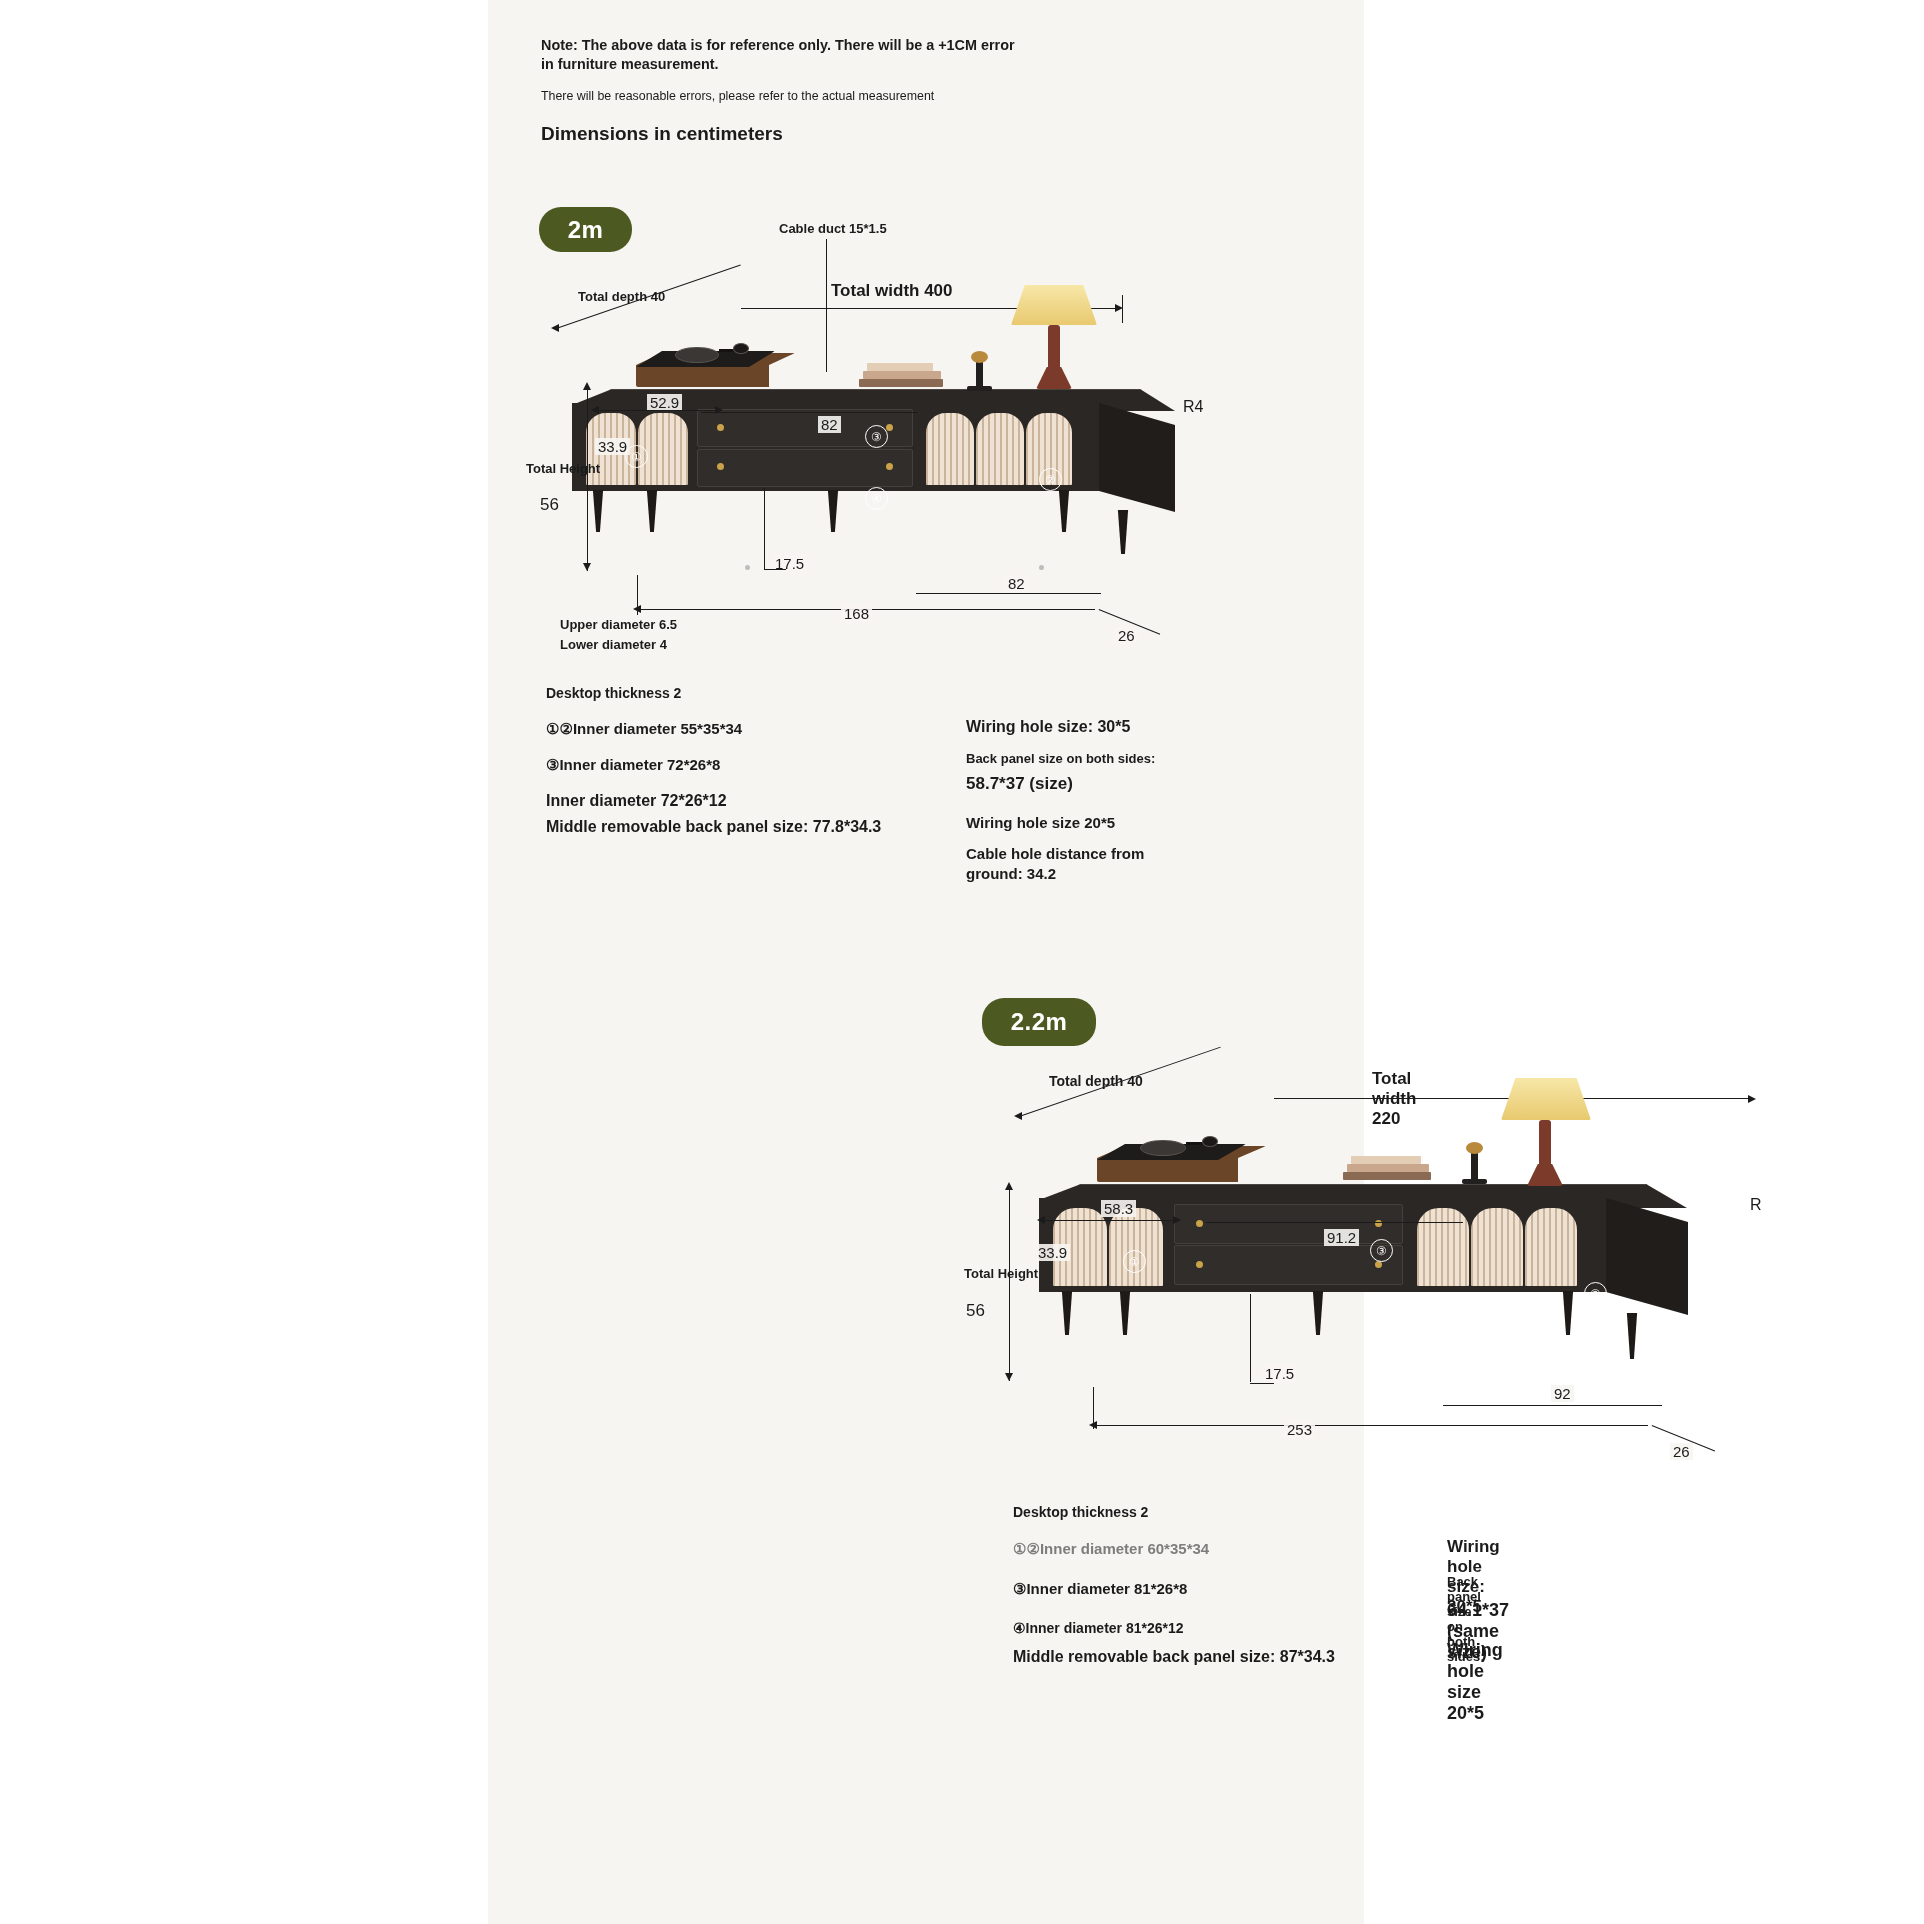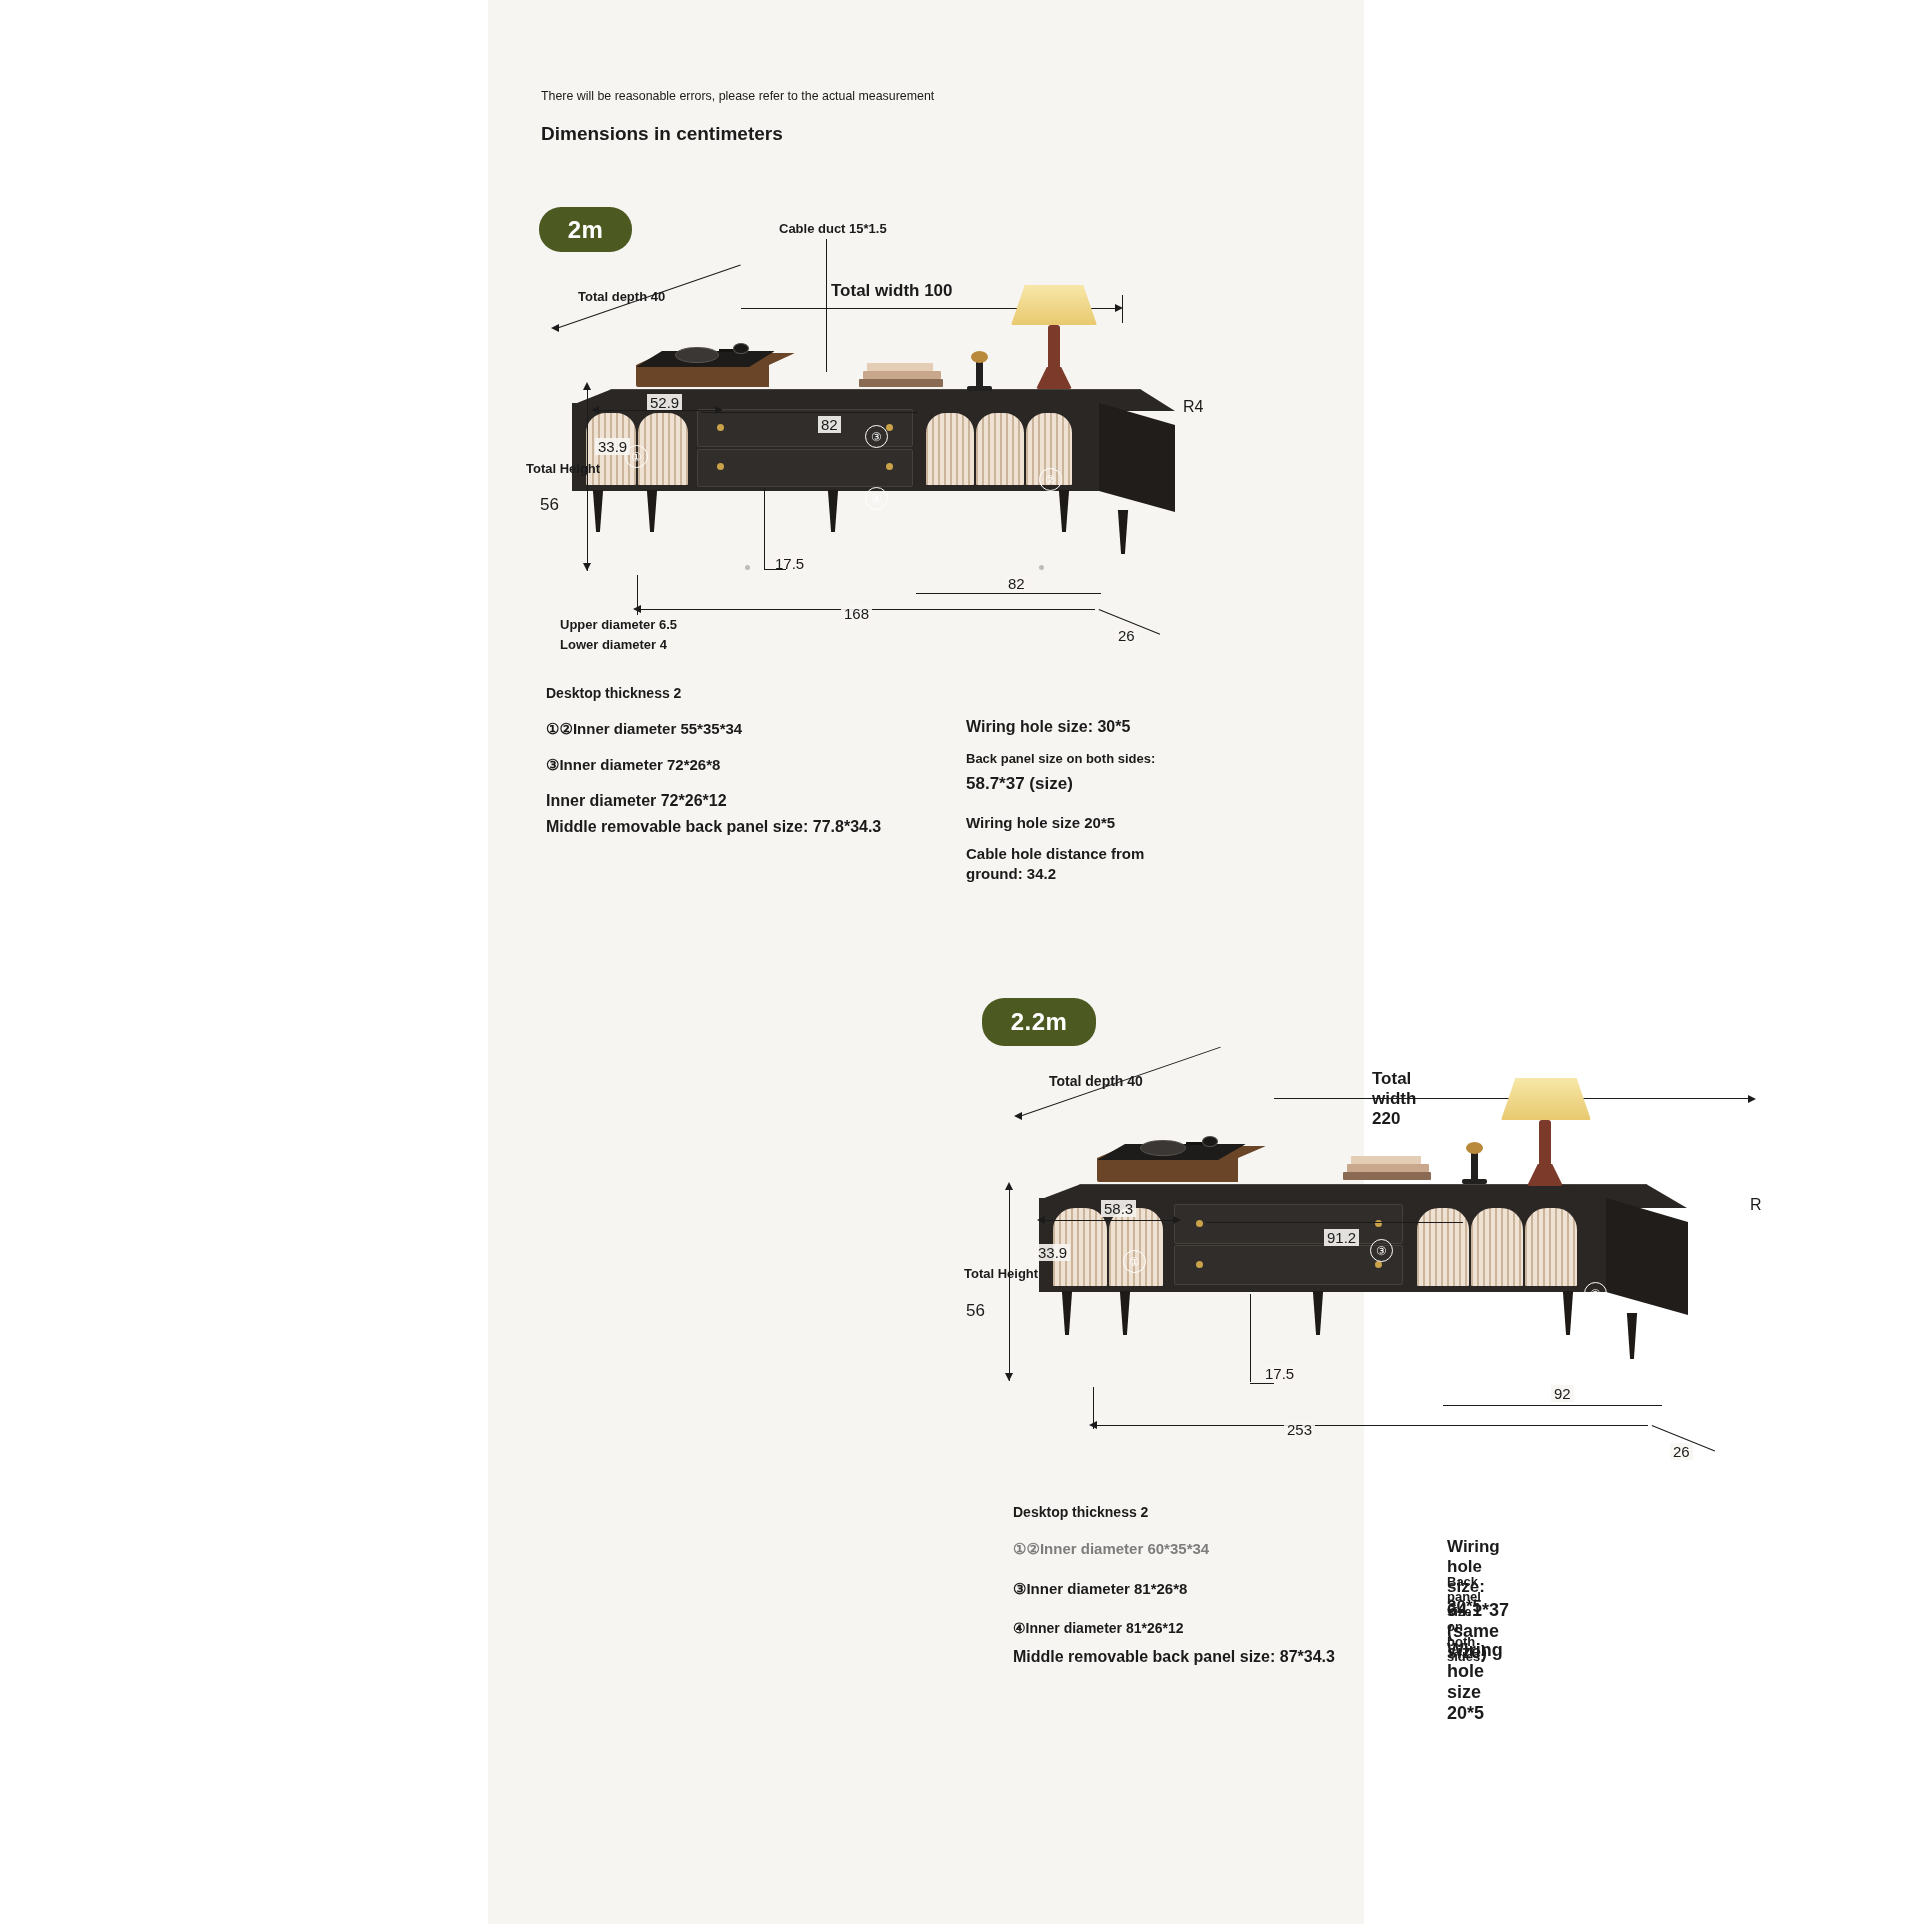--- a/index.html
+++ b/index.html
@@ -97,31 +97,32 @@
   .candle-ball{position:absolute;border-radius:50%;background:#b98a3b;}
 
   .dot{position:absolute;width:5px;height:5px;border-radius:50%;background:#bdbdbd;}
 </style>
 </head>
 <body>
 
 <div class="page">
  <div class="inner">
 
+  <div class="t b md" style="left:53px;top:36px;width:478px;line-height:1.35;font-size:14.4px;">Note: The above data is for reference only. There will be a +1CM error in furniture measurement.</div>
   <div class="t sm" style="left:53px;top:89px;width:498px;font-size:12.4px;">There will be reasonable errors, please refer to the actual measurement</div>
   <div class="t b xl" style="left:53px;top:123px;font-size:19px;">Dimensions in centimeters</div>
 
   <div class="pill" style="left:51px;top:207px;width:93px;height:45px;">
     <span>2m</span>
   </div>
 
   <div class="t b sm" style="left:291px;top:221px;font-size:13px;">Cable duct 15*1.5</div>
   <div class="dim vline" style="left:338px;top:239px;height:133px;"></div>
 
-  <div class="t b lg" style="left:343px;top:281px;font-size:17px;">Total width 100</div>
+  <div class="t b lg" style="left:343px;top:281px;font-size:17px;">Total width 400</div>
   <div class="dim hline" style="left:253px;top:308px;width:378px;"></div>
   <div class="arrow ar-r" style="left:627px;top:304px;"></div>
   <div class="dim vline" style="left:634px;top:295px;height:28px;"></div>
 
   <div class="t b sm" style="left:90px;top:289px;font-size:13px;">Total depth 40</div>
   <div class="dline" style="left:68px;top:328px;width:195px;transform:rotate(-19deg);"></div>
   <div class="arrow ar-l" style="left:63px;top:324px;"></div>
 
   <div class="unit" style="left:70px;top:353px;width:637px;height:229px;">
 

